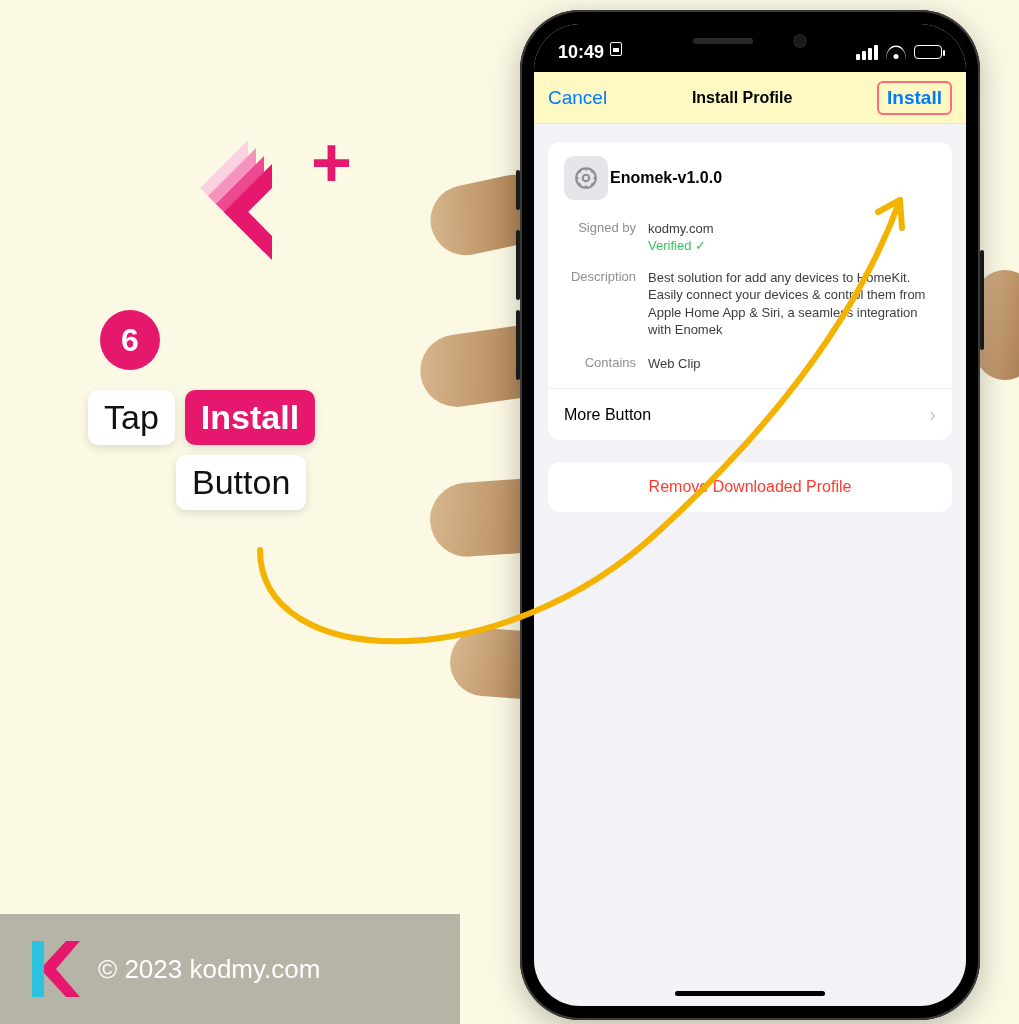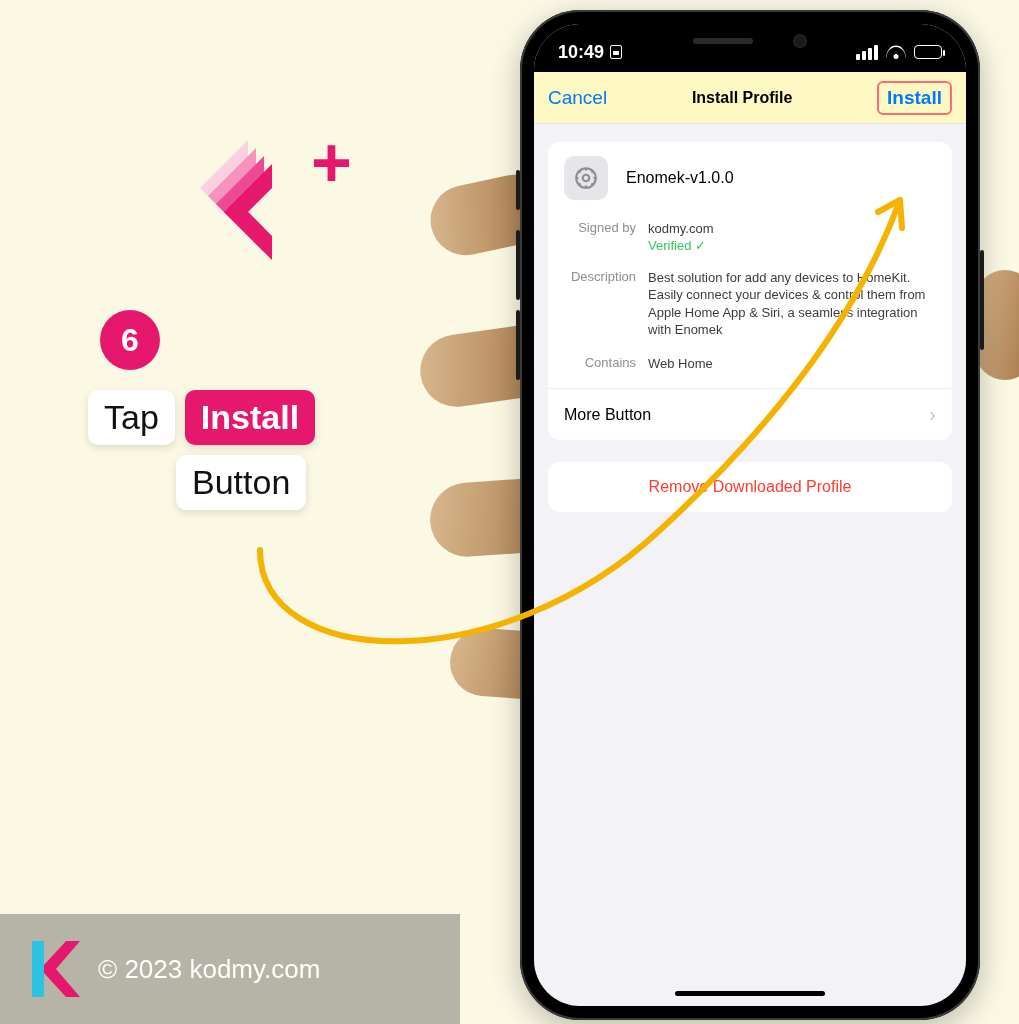--- a/index.html
+++ b/index.html
@@ -52,21 +52,21 @@
 
   .statusbar {
     position:absolute; top:0; left:0; right:0;
     height: 48px;
     background:#000; color:#fff;
     display:flex; align-items:center; justify-content:space-between;
     padding: 8px 24px 0;
     font-weight:600; font-size:18px;
     z-index:5;
   }
-  .sb-left { display:flex; align-items:center; gap:6px; }
+  .sb-left { display:flex; gap:6px; }
   .sb-right { display:flex; align-items:center; gap:8px; }
   .sb-icon-doc {
     width:12px; height:14px; border:1.5px solid #fff; border-radius:2px;
     position:relative;
   }
   .sb-icon-doc::after { content:""; position:absolute; bottom:3px; left:2px; right:2px; height:4px; background:#fff; }
   .sb-signal { display:flex; align-items:flex-end; gap:2px; }
   .sb-signal span { width:4px; background:#fff; border-radius:1px; }
   .sb-signal span:nth-child(1){height:6px}
   .sb-signal span:nth-child(2){height:9px}
@@ -111,21 +111,21 @@
     padding:4px 8px;
   }
 
   .content { position:absolute; top:100px; left:0; right:0; bottom:0; padding:18px 14px; }
 
   .card {
     background:#fff; border-radius:12px;
     padding:14px 16px 0 16px;
     margin-bottom:22px;
   }
-  .profile-head { display:flex; align-items:center; gap:18px; padding-bottom:12px; }
+  .profile-head { display:flex; align-items:center; gap:2px; padding-bottom:12px;font-weight:bold; }
   .profile-icon {
     width:44px; height:44px; background:#e5e5ea; border-radius:10px;
     display:flex; align-items:center; justify-content:center;
     color:#8e8e93; font-size:24px;
   }
   .profile-name { font-size:16px; color:#000; }
   .meta-row { display:flex; gap:12px; padding:8px 0; font-size:13px; }
   .meta-label { width:72px; text-align:right; color:#8e8e93; flex-shrink:0; }
   .meta-val { color:#3c3c43; line-height:1.35; }
   .verified { color:#34c759; font-weight:500; }
@@ -308,21 +308,21 @@
           </div>
         </div>
 
         <div class="meta-row">
           <div class="meta-label">Description</div>
           <div class="meta-val">Best solution for add any devices to HomeKit. Easily connect your devices &amp; control them from Apple Home App &amp; Siri, a seamless integration with Enomek</div>
         </div>
 
         <div class="meta-row">
           <div class="meta-label">Contains</div>
-          <div class="meta-val">Web Home</div>
+          <div class="meta-val">Web Clip</div>
         </div>
 
         <div class="more-row">
           <span>More Button</span>
           <span class="chev">›</span>
         </div>
       </div>
 
       <div class="remove-card">Remove Downloaded Profile</div>
     </div>

